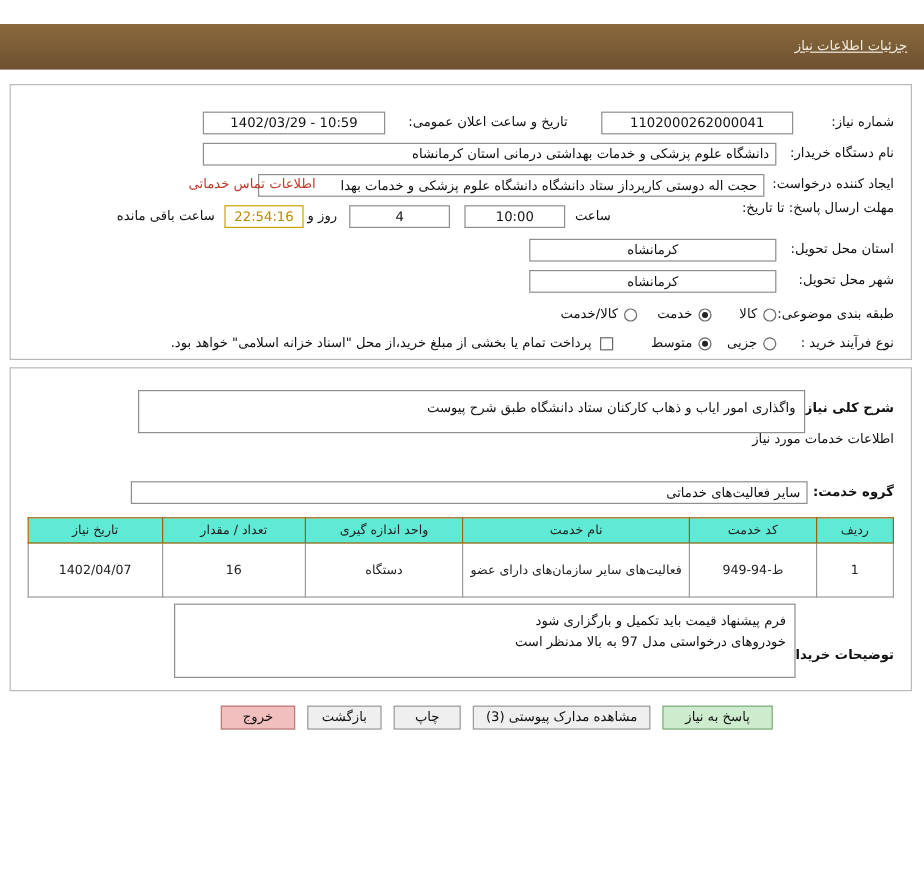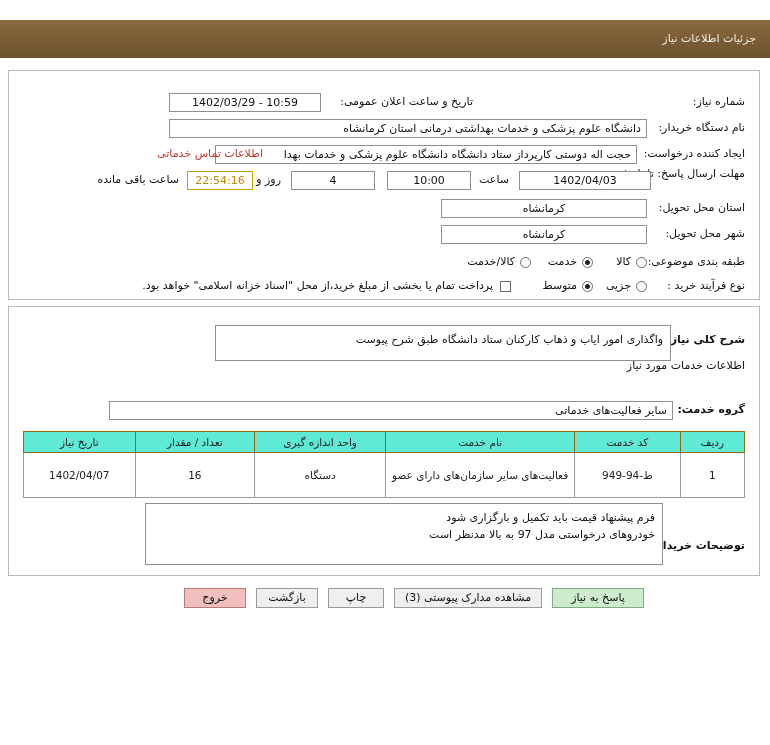--- a/index.html
+++ b/index.html
@@ -13,21 +13,21 @@
   .page{position:relative;width:770px;height:745px;background:#fff;}
 
   
   .topbar{
     position:absolute;left:0;top:20px;width:770px;height:38px;
     background:#7a5c34;
     background:linear-gradient(#8a6a3d,#6d5130);
     color:#fff;
   }
   .topbar .title{
-    position:absolute;right:14px;top:12px;font-size:11px;color:#f2ece2;
+    position:absolute;right:14px;top:12px;font-size:11px;color:#f2ece2;text-decoration:underline;
   }
 
   
   .panel{
     position:absolute;left:8px;width:752px;
     border:1px solid #b9b9b9;background:#fff;
     box-sizing:border-box;
   }
   #panel-1{top:70px;height:230px;}
   #panel-2{top:306px;height:270px;}
@@ -114,33 +114,33 @@
     <div class="title">جزئیات اطلاعات نیاز</div>
   </div>
 
   <div class="wm" style="left:215px;top:400px;">ParsNamadDat</div>
   <div class="wm2" style="left:265px;top:450px;">مرکز فروش اطلاعات اناره بار</div>
   <div class="wm" style="left:250px;top:515px;font-size:20px;">۰۲۱ - ۸۸۳۴۵۶۶۹</div>
 
   <div class="panel" id="panel-1">
 
     <div class="lbl" style="right:14px;top:24px;">شماره نیاز:</div>
+    <div class="fld ltr" style="right:98px;top:22px;width:160px;">1102000262000041</div>
 
     <div class="lbl" style="right:286px;top:24px;">تاریخ و ساعت اعلان عمومی:</div>
     <div class="fld ltr" style="right:438px;top:22px;width:152px;">1402/03/29 - 10:59</div>
 
     <div class="lbl" style="right:14px;top:50px;">نام دستگاه خریدار:</div>
     <div class="fld right" style="right:112px;top:48px;width:478px;">دانشگاه علوم پزشکی و خدمات بهداشتی  درمانی استان کرمانشاه</div>
 
     <div class="lbl" style="right:14px;top:76px;">ایجاد کننده درخواست:</div>
     <div class="fld right" style="right:122px;top:74px;width:422px;">حجت اله دوستی  کارپرداز ستاد دانشگاه دانشگاه علوم پزشکی و خدمات بهدا</div>
     <div class="lbl" style="right:496px;top:76px;color:#c0392b;text-decoration:none;">اطلاعات تماس خدماتی</div>
 
     <div class="lbl" style="right:14px;top:96px;width:84px;text-align:right;line-height:14px;">مهلت ارسال پاسخ: تا تاریخ:</div>
-    <div class="fld ltr" style="right:108px;top:100px;width:132px;">1402/04/03</div>
     <div class="lbl" style="right:250px;top:102px;">ساعت</div>
     <div class="fld ltr" style="right:288px;top:100px;width:84px;">10:00</div>
     <div class="fld ltr" style="right:384px;top:100px;width:84px;">4</div>
     <div class="lbl" style="right:478px;top:102px;">روز و</div>
     <div class="countdown" style="right:506px;top:100px;width:66px;">22:54:16</div>
     <div class="lbl" style="right:580px;top:102px;">ساعت باقی مانده</div>
 
     <div class="lbl" style="right:14px;top:130px;">استان محل تحویل:</div>
     <div class="fld" style="right:112px;top:128px;width:206px;">کرمانشاه</div>
 
@@ -161,21 +161,21 @@
     <div class="radio on" style="right:166px;top:210px;"></div>
     <div class="lbl" style="right:182px;top:208px;">متوسط</div>
 
     <div class="chk" style="right:248px;top:210px;"></div>
     <div class="lbl" style="right:266px;top:208px;">پرداخت تمام یا بخشی از مبلغ خرید،از محل "اسناد خزانه اسلامی" خواهد بود.</div>
   </div>
 
   <div class="panel" id="panel-2">
 
     <div class="lbl" style="right:14px;top:26px;font-weight:bold;">شرح کلی نیاز:</div>
-    <div class="bigbox" style="right:88px;top:18px;width:456px;height:36px;">واگذاری امور ایاب و ذهاب کارکنان ستاد دانشگاه طبق شرح پیوست</div>
+    <div class="bigbox" style="right:88px;top:18px;width:556px;height:36px;">واگذاری امور ایاب و ذهاب کارکنان ستاد دانشگاه طبق شرح پیوست</div>
 
     <div class="section-head" style="right:14px;top:52px;margin-left:28px;">اطلاعات خدمات مورد نیاز</div>
 
     <div class="lbl" style="right:14px;top:96px;font-weight:bold;">گروه خدمت:</div>
     <div class="fld right" style="right:86px;top:94px;width:564px;">سایر فعالیت‌های خدماتی</div>
 
     <table class="tbl" style="right:14px;top:124px;width:722px;">
       <thead>
         <tr>
           <th style="width:42px;">ردیف</th>

